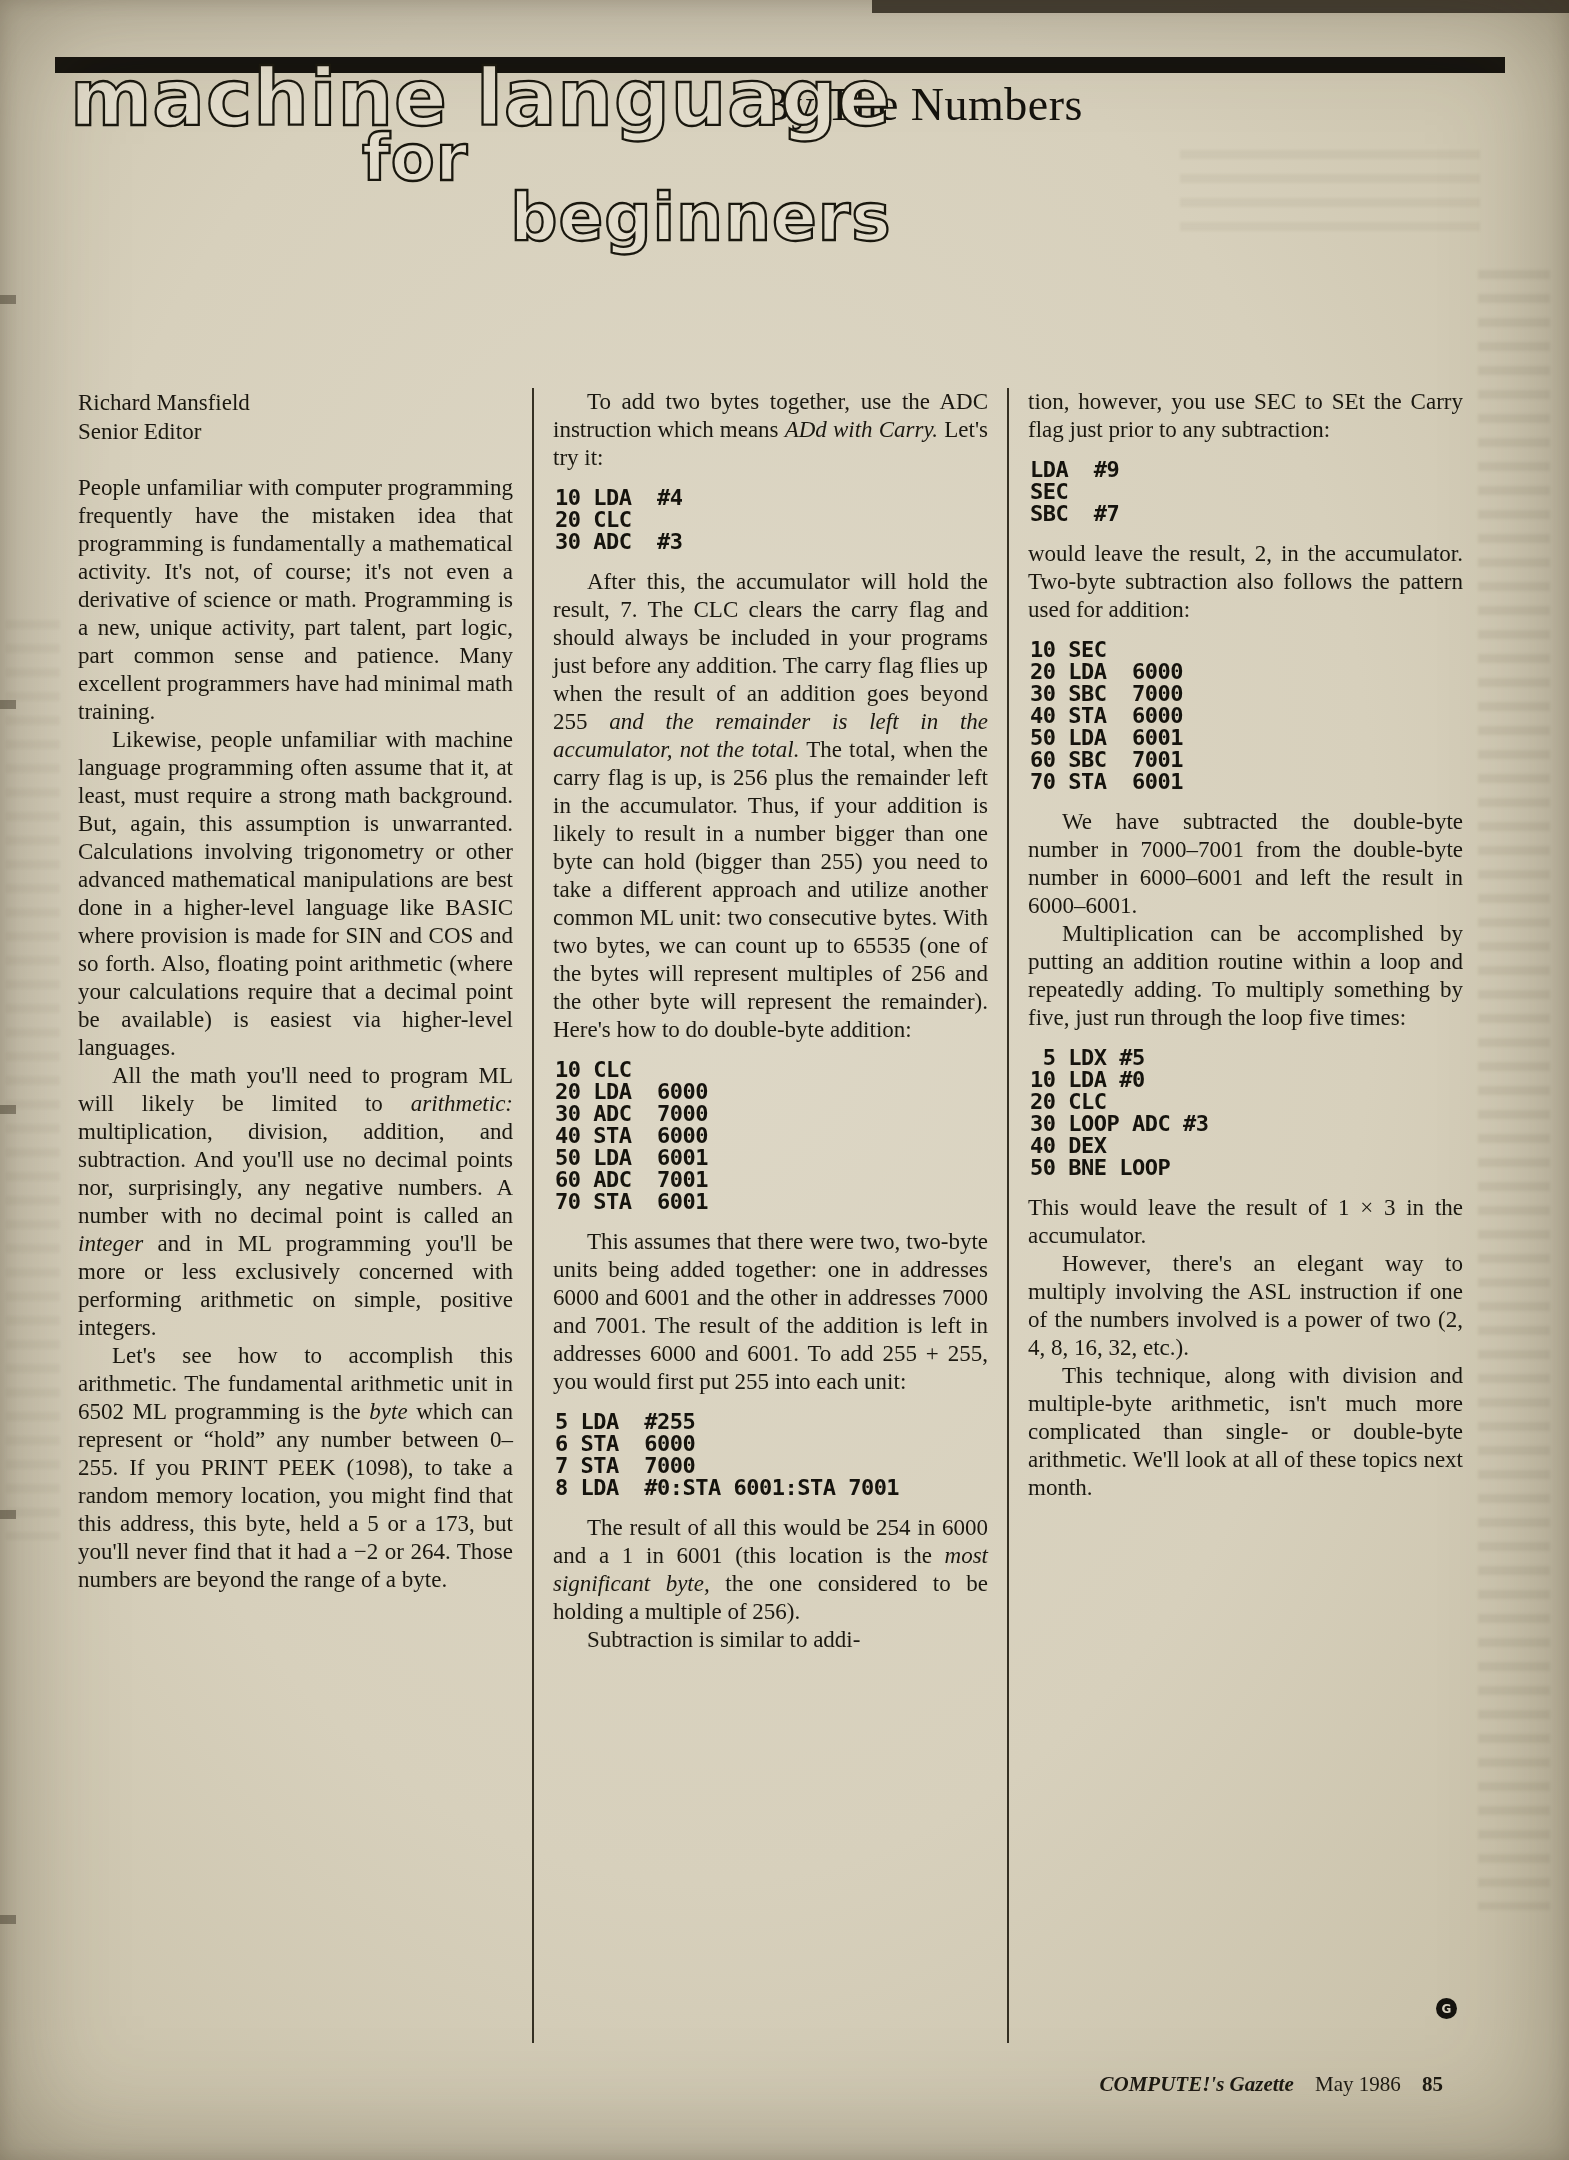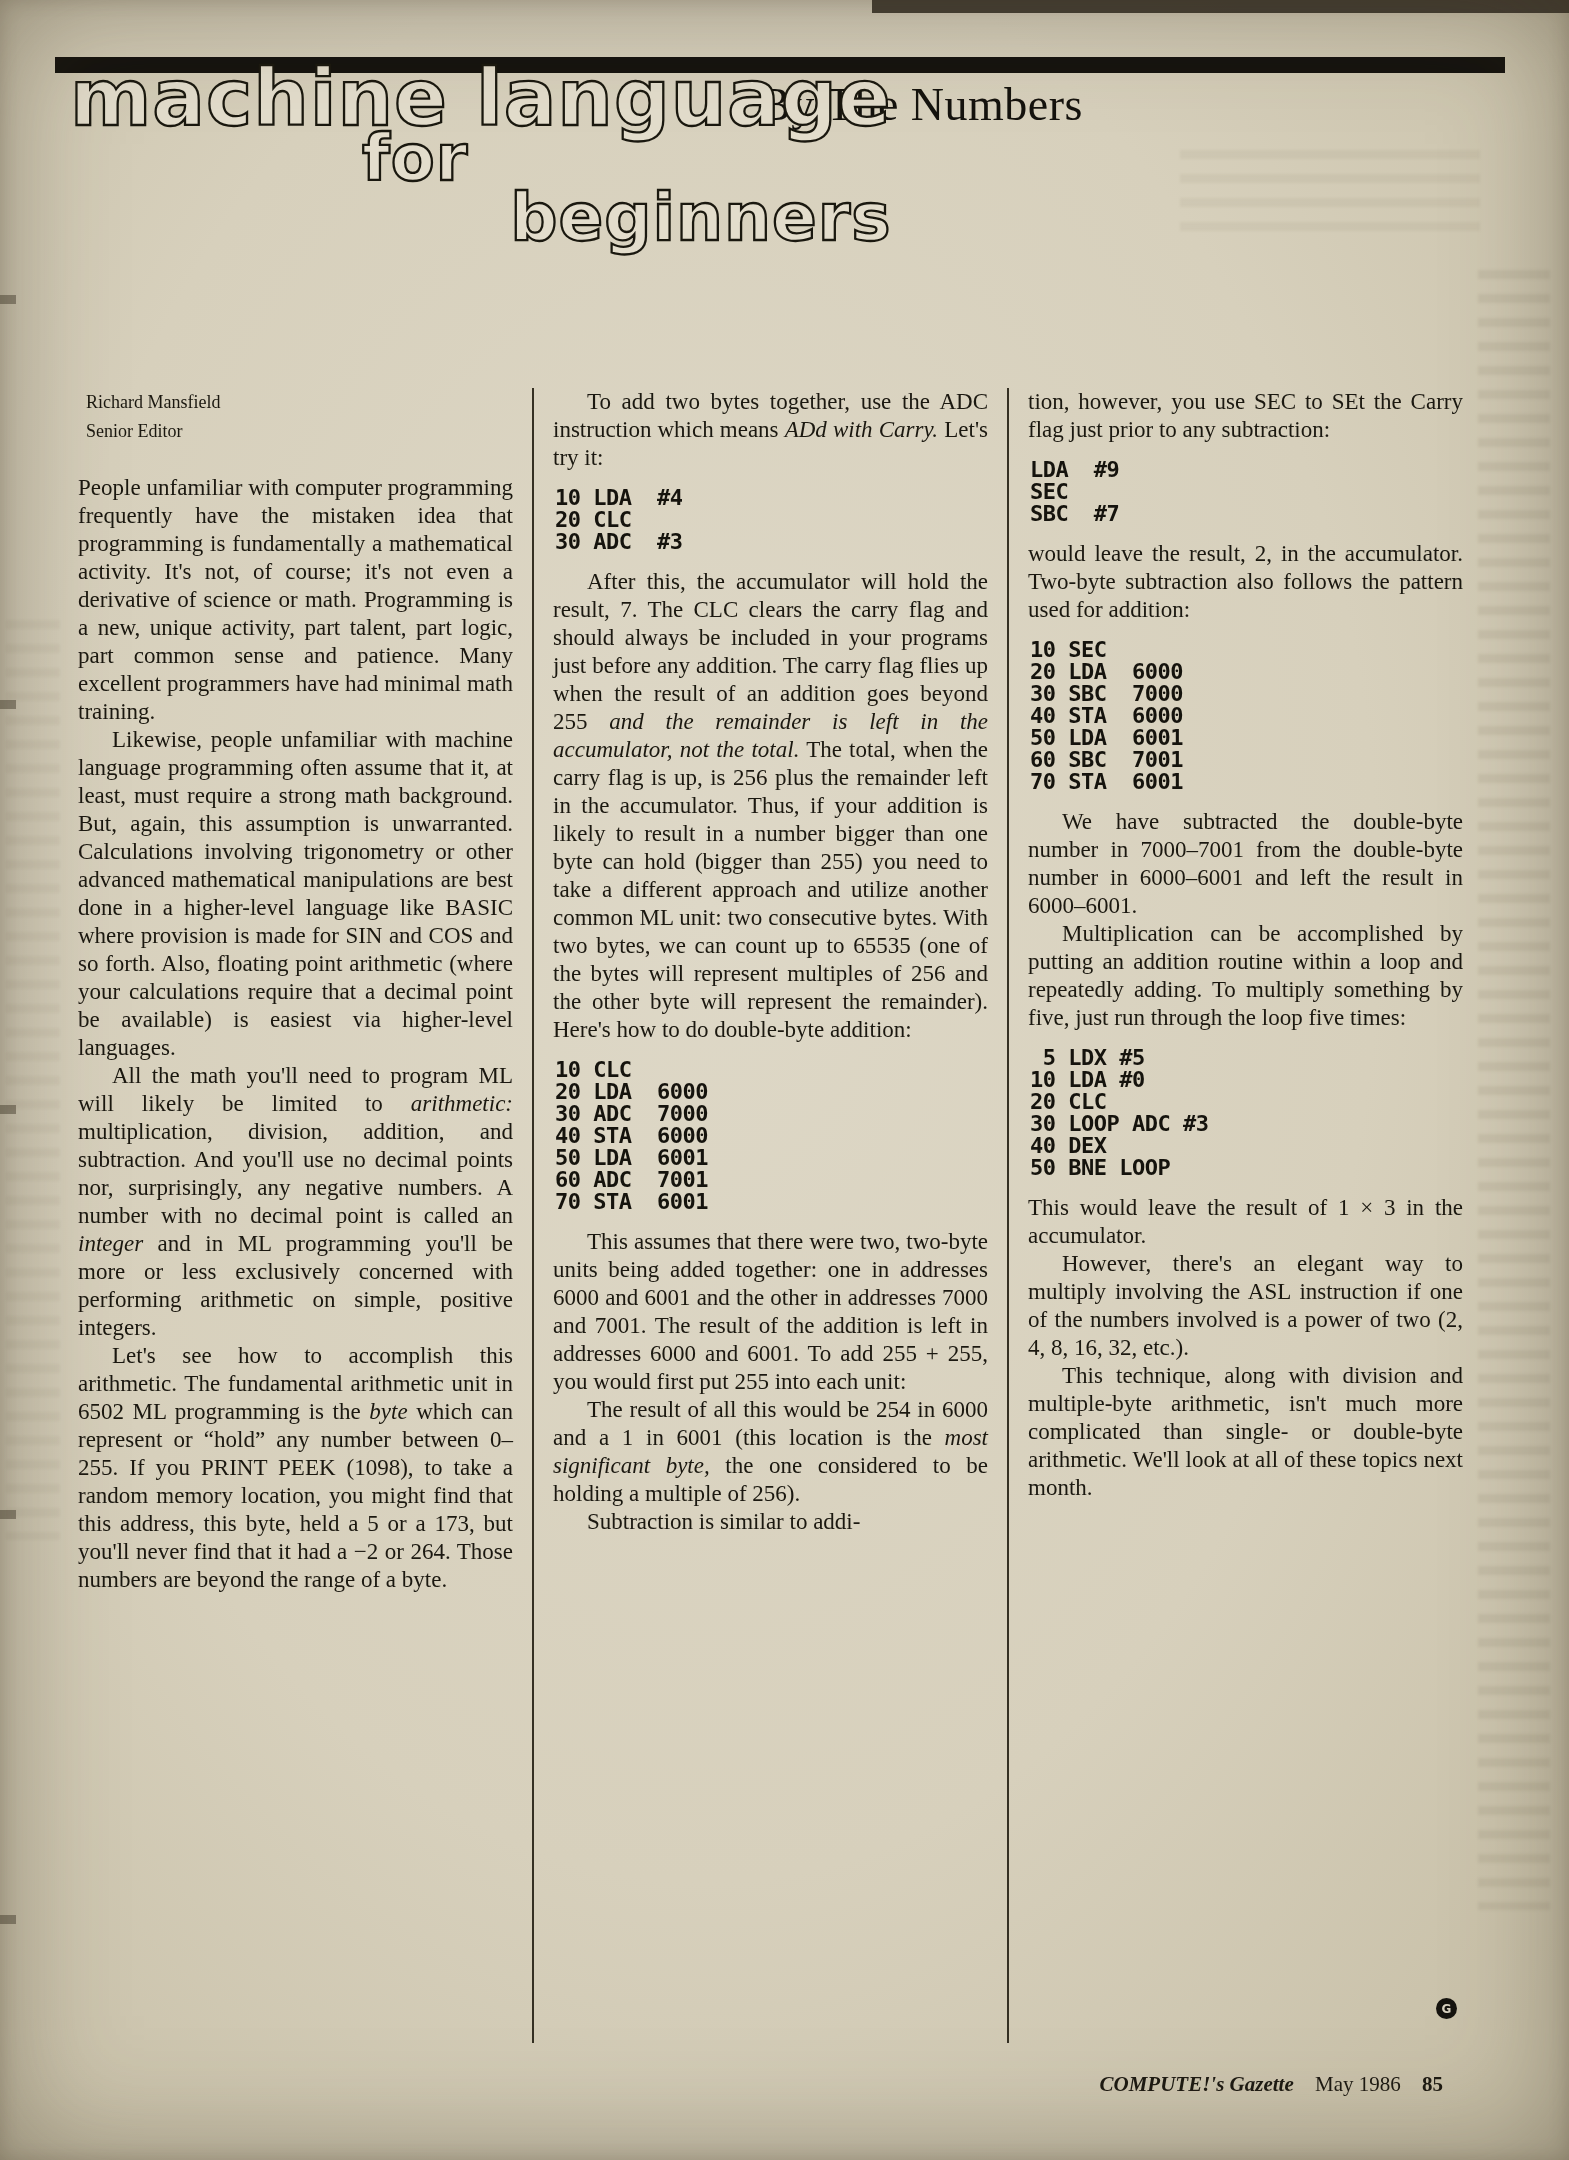--- a/index.html
+++ b/index.html
@@ -51,21 +51,21 @@
   }
   .logo-l1 { font-size: 78px; line-height: 68px; }
   .logo-l2 { font-size: 64px; line-height: 56px; margin-left: 292px; margin-top: -2px; }
   .logo-l3 { font-size: 66px; line-height: 60px; margin-left: 222px; margin-top: 2px; text-align: right; }
 
   
   .columns { position: absolute; left: 78px; top: 388px; width: 1385px; display: flex; }
   .col { width: 435px; }
   .divider { width: 2px; height: 1655px; background: #353023; margin: 0 19px; }
 
-  .byline { font-size: 18px; line-height: 29px; margin-bottom: 28px; margin-left: 8px; }
+  .byline { font-size: 23px; line-height: 29px; margin-bottom: 28px; }
   .body-p { margin: 0; text-align: justify; font-size: 23px; line-height: 28px; hyphens: auto; }
   .body-p.indent { text-indent: 34px; }
   .ital { font-style: italic; }
   .code {
     font-family: "DejaVu Sans Mono", monospace;
     font-weight: bold;
     font-size: 22px; line-height: 22px;
     letter-spacing: -0.5px;
     white-space: pre;
     margin: 15px 0 15px 2px;
@@ -121,20 +121,21 @@
         <p class="body-p indent"><span>All the math you'll need to program ML will likely be limited to </span><span class="ital">arithmetic:</span><span> multiplication, division, addition, and subtraction. And you'll use no decimal points nor, surprisingly, any negative numbers. A number with no decimal point is called an </span><span class="ital">integer</span><span> and in ML programming you'll be more or less exclusively concerned with performing arithmetic on simple, positive integers.</span></p>
         <p class="body-p indent"><span>Let's see how to accomplish this arithmetic. The fundamental arithmetic unit in 6502 ML programming is the </span><span class="ital">byte</span><span> which can represent or “hold” any number between 0–255. If you PRINT PEEK (1098), to take a random memory location, you might find that this address, this byte, held a 5 or a 173, but you'll never find that it had a −2 or 264. Those numbers are beyond the range of a byte.</span></p>
       </div>
     <div class="divider"></div>
     <div class="col">
         <p class="body-p indent"><span>To add two bytes together, use the ADC instruction which means </span><span class="ital">ADd with Carry.</span><span> Let's try it:</span></p>
         <div class="code"><div>10 LDA  #4</div><div>20 CLC</div><div>30 ADC  #3</div></div>
         <p class="body-p indent"><span>After this, the accumulator will hold the result, 7. The CLC clears the carry flag and should always be included in your programs just before any addition. The carry flag flies up when the result of an addition goes beyond 255 </span><span class="ital">and the remainder is left in the accumulator, not the total.</span><span> The total, when the carry flag is up, is 256 plus the remainder left in the accumulator. Thus, if your addition is likely to result in a number bigger than one byte can hold (bigger than 255) you need to take a different approach and utilize another common ML unit: two consecutive bytes. With two bytes, we can count up to 65535 (one of the bytes will represent multiples of 256 and the other byte will represent the remainder). Here's how to do double-byte addition:</span></p>
         <div class="code"><div>10 CLC</div><div>20 LDA  6000</div><div>30 ADC  7000</div><div>40 STA  6000</div><div>50 LDA  6001</div><div>60 ADC  7001</div><div>70 STA  6001</div></div>
         <p class="body-p indent"><span>This assumes that there were two, two-byte units being added together: one in addresses 6000 and 6001 and the other in addresses 7000 and 7001. The result of the addition is left in addresses 6000 and 6001. To add 255 + 255, you would first put 255 into each unit:</span></p>
+        <div class="code"><div>5 LDA  #255</div><div>6 STA  6000</div><div>7 STA  7000</div><div>8 LDA  #0:STA 6001:STA 7001</div></div>
         <p class="body-p indent"><span>The result of all this would be 254 in 6000 and a 1 in 6001 (this location is the </span><span class="ital">most significant byte,</span><span> the one considered to be holding a multiple of 256).</span></p>
         <p class="body-p indent"><span>Subtraction is similar to addi-</span></p>
       </div>
     <div class="divider"></div>
     <div class="col">
         <p class="body-p"><span>tion, however, you use SEC to SEt the Carry flag just prior to any subtraction:</span></p>
         <div class="code"><div>LDA  #9</div><div>SEC</div><div>SBC  #7</div></div>
         <p class="body-p"><span>would leave the result, 2, in the accumulator. Two-byte subtraction also follows the pattern used for addition:</span></p>
         <div class="code"><div>10 SEC</div><div>20 LDA  6000</div><div>30 SBC  7000</div><div>40 STA  6000</div><div>50 LDA  6001</div><div>60 SBC  7001</div><div>70 STA  6001</div></div>
         <p class="body-p indent"><span>We have subtracted the double-byte number in 7000–7001 from the double-byte number in 6000–6001 and left the result in 6000–6001.</span></p>

